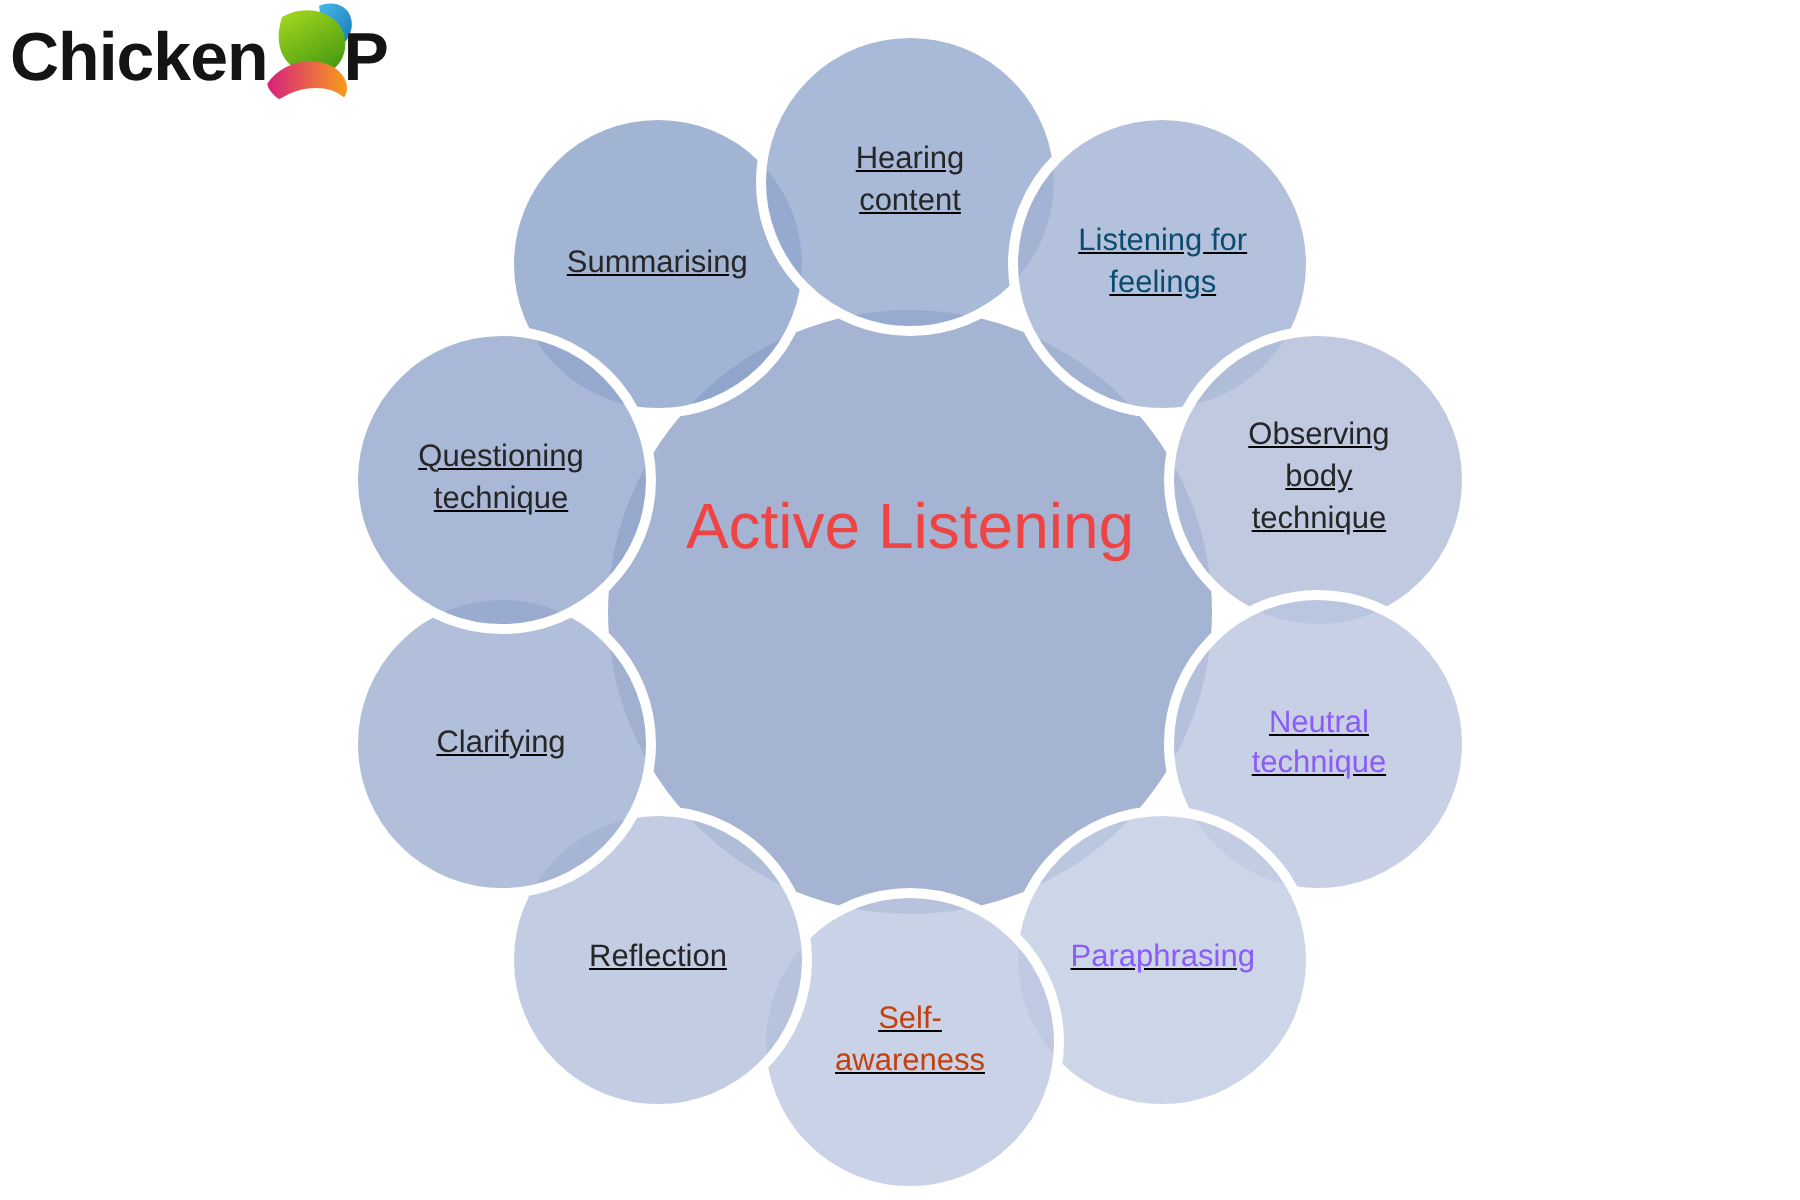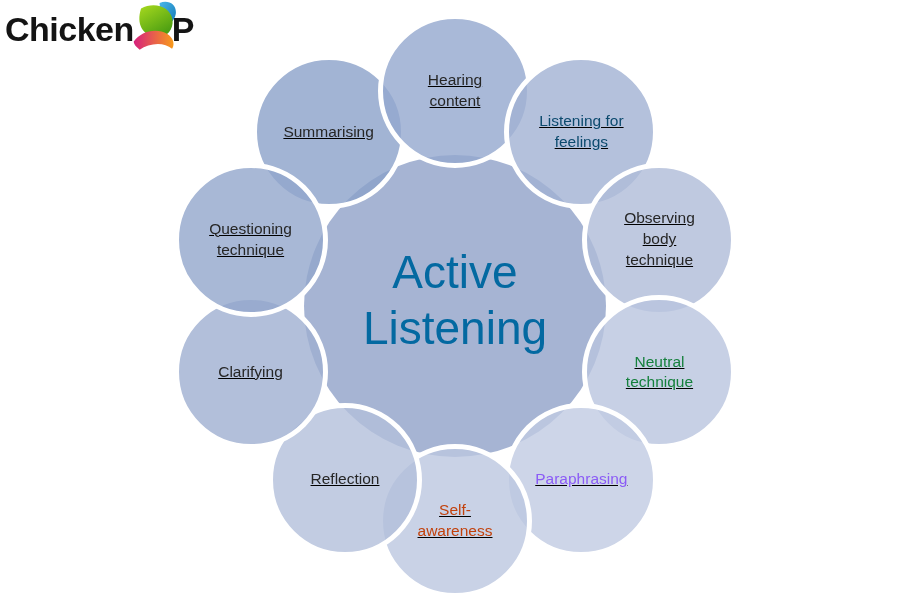--- a/index.html
+++ b/index.html
@@ -39,23 +39,23 @@
   .center-circle {
     position: absolute;
     border-radius: 50%;
     z-index: 1;
   }
   .center-label {
     position: absolute;
     z-index: 30;
     width: 280px;
     text-align: center;
-    font-size: 46px;
+    font-size: 32px;
     line-height: 1.22;
-    color: #0369a1;
+    color: #ef4444;
     letter-spacing: 0px;
   }
   .node {
     position: absolute;
     width: 154px;
     height: 154px;
     border-radius: 50%;
     border: 5px solid #ffffff;
     box-sizing: border-box;
     display: flex;
@@ -107,29 +107,29 @@
   <div class="node" style="left: 378px; top: 14px; background: rgba(148, 168, 206, 0.8); z-index: 3;">
         <div class="node-label" style="color: rgb(38, 38, 38);">Hearing content</div>
       </div>
       <div class="node" style="left: 504.374px; top: 55.0613px; background: rgba(161, 178, 211, 0.8); z-index: 4;">
         <div class="node-label" style="color: #0c4a6e;">Listening for feelings</div>
       </div>
       <div class="node" style="left: 582.477px; top: 162.561px; background: rgba(175, 188, 216, 0.8); z-index: 5;">
         <div class="node-label" style="color: rgb(38, 38, 38);">Observing body technique</div>
       </div>
       <div class="node" style="left: 582.477px; top: 295.439px; background: rgba(185, 196, 223, 0.8); z-index: 6;">
-        <div class="node-label" style="color: #15803d; text-align: center;">Neutral technique</div>
+        <div class="node-label" style="color: #8b5cf6; text-align: center;">Neutral technique</div>
       </div>
       <div class="node" style="left: 504.374px; top: 402.939px; background: rgba(193, 203, 226, 0.8); z-index: 7;">
         <div class="node-label" style="color: #8b5cf6;">Paraphrasing</div>
       </div>
       <div class="node" style="left: 378px; top: 444px; background: rgba(188, 199, 224, 0.8); z-index: 8;">
         <div class="node-label" style="color: #c2410c;">Self-awareness</div>
       </div>
-      <div class="node" style="left: 268px; top: 402.939px; background: rgba(179, 191, 219, 0.8); z-index: 9;">
+      <div class="node" style="left: 252px; top: 402.939px; background: rgba(179, 191, 219, 0.8); z-index: 9;">
         <div class="node-label" style="color: rgb(38, 38, 38);">Reflection</div>
       </div>
       <div class="node" style="left: 173.523px; top: 295.439px; background: rgba(159, 175, 209, 0.8); z-index: 10;">
         <div class="node-label" style="color: rgb(38, 38, 38);">Clarifying</div>
       </div>
       <div class="node" style="left: 173.523px; top: 162.561px; background: rgba(146, 166, 204, 0.8); z-index: 11;">
         <div class="node-label" style="color: rgb(38, 38, 38);">Questioning technique</div>
       </div>
       <div class="node" style="left: 251.626px; top: 55.0613px; background: rgba(139, 161, 201, 0.8); z-index: 2;">
         <div class="node-label" style="color: rgb(38, 38, 38);">Summarising</div>

